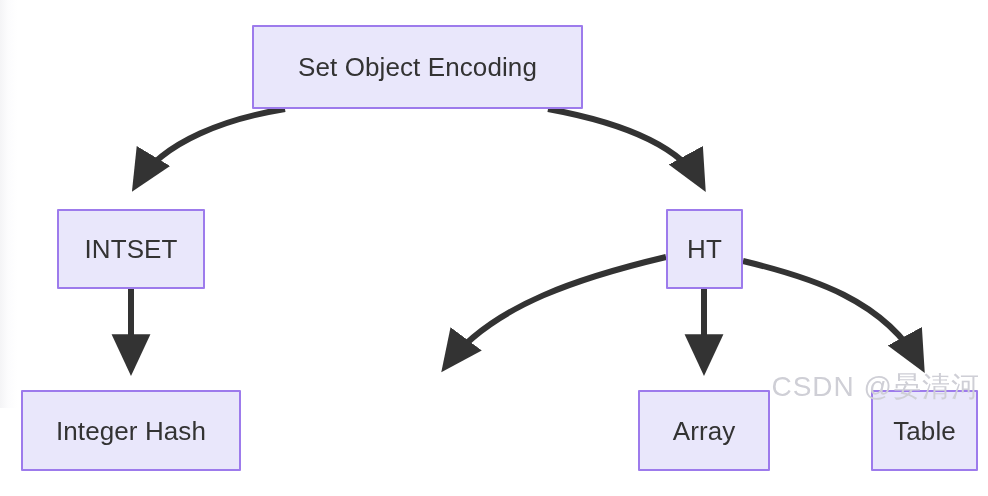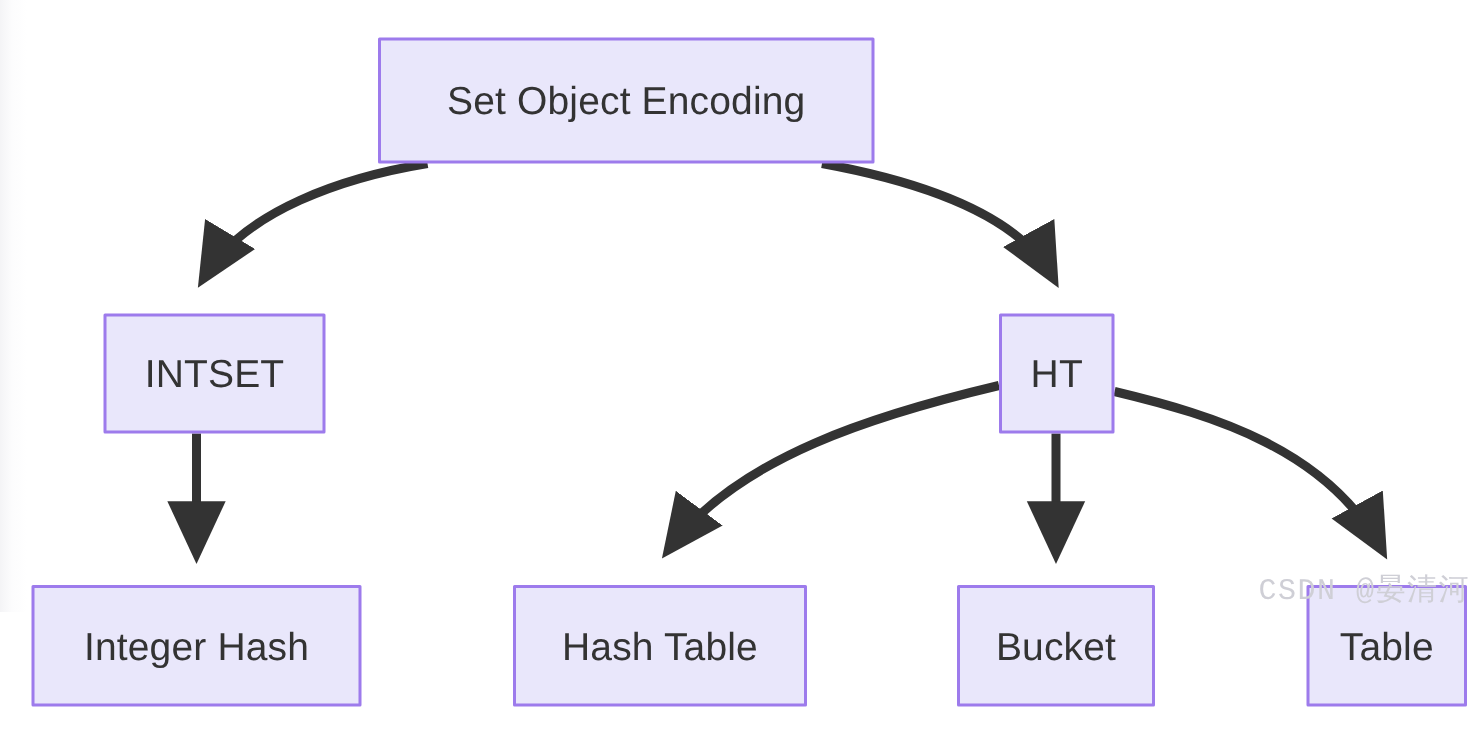--- a/index.html
+++ b/index.html
@@ -39,37 +39,36 @@
     color: #333333;
     font-size: 26px;
     line-height: 1;
     letter-spacing: 0.1px;
     white-space: nowrap;
   }
   .node-label {
     display: block;
   }
   #n-root  { left: 252px; top: 25px;  width: 331px; height: 84px; }
-  #n-intset{ left: 57px;  top: 209px; width: 148px; height: 80px; margin-left: 12px; }
+  #n-intset{ left: 57px;  top: 209px; width: 148px; height: 80px; }
   #n-ht    { left: 666px; top: 209px; width: 77px;  height: 80px; }
   #n-intarr{ left: 21px;  top: 390px; width: 220px; height: 81px; }
   #n-hash  { left: 342px; top: 390px; width: 196px; height: 81px; }
   #n-bucket{ left: 638px; top: 390px; width: 132px; height: 81px; }
   #n-entry { left: 871px; top: 390px; width: 107px; height: 81px; }
 
   #watermark {
     position: absolute;
     right: 8px;
     bottom: 2px;
-    font-size: 20px;
+    font-size: 28px;
     color: #cfcfd6;
     letter-spacing: 1px;
     white-space: nowrap;
     user-select: none;
-    font-family: Liberation Mono, monospace;
   }
 </style>
 </head>
 <body>
 
 <div id="canvas">
 
   <svg id="edges" viewBox="0 0 988 496" xmlns="http://www.w3.org/2000/svg">
     <defs>
       <marker id="arrow" viewBox="0 0 12 12" refX="9.4" refY="6" markerWidth="7.2" markerHeight="7.2" orient="auto-start-reverse">
@@ -99,26 +98,23 @@
   </div>
 
   <div class="node" id="n-ht">
     <span class="node-label">HT</span>
   </div>
 
   <div class="node" id="n-intarr">
     <span class="node-label">Integer Hash</span>
   </div>
 
-  <div class="node" id="n-hash">
-    <span class="node-label">Hash Table</span>
-  </div>
 
   <div class="node" id="n-bucket">
-    <span class="node-label">Bucket</span>
+    <span class="node-label">Array</span>
   </div>
 
   <div class="node" id="n-entry">
     <span class="node-label">Table</span>
   </div>
 
   <div id="watermark">CSDN @晏清河</div>
 
 </div>
 

